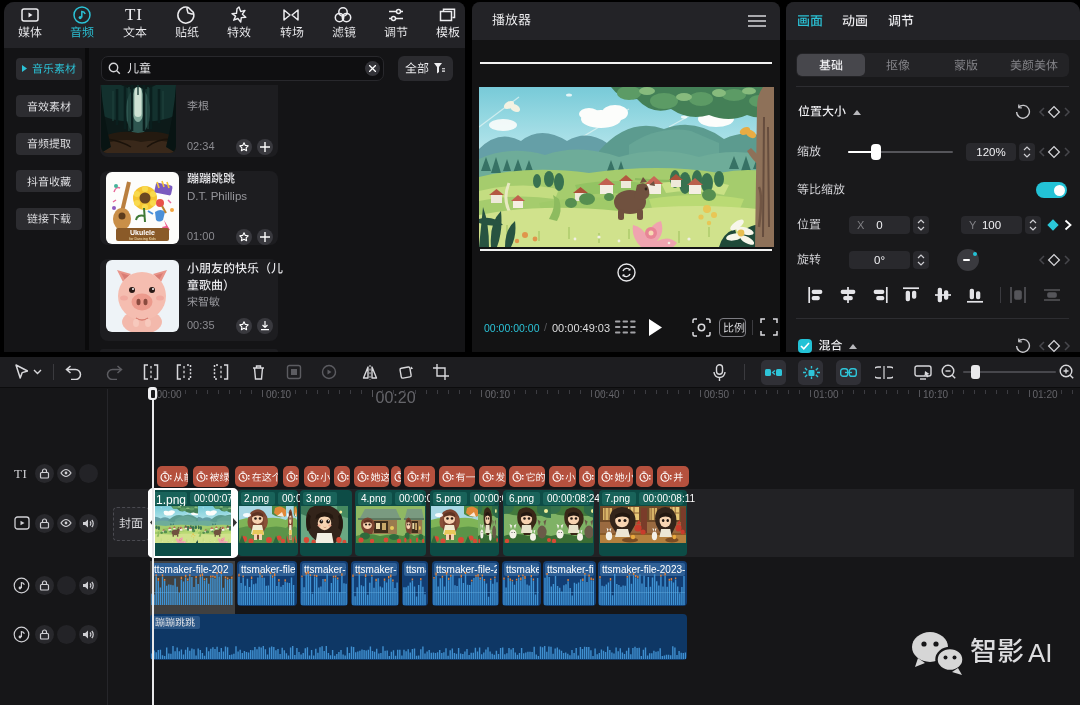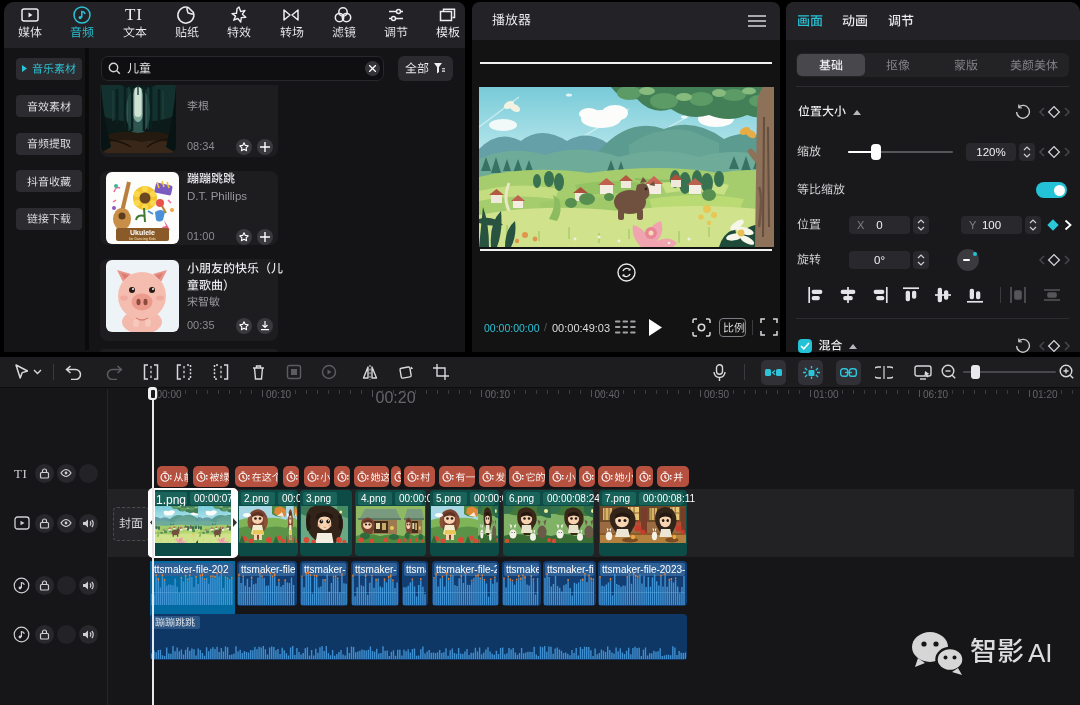--- a/index.html
+++ b/index.html
@@ -156,21 +156,21 @@
 <path d="M0 52 Q20 44 37 48 Q56 44 75 52 L75 68 0 68z" fill="#241a10"></path>
 <path d="M0 60 Q22 52 40 57 Q58 53 75 59 L75 68 0 68z" fill="#39281a"></path>
 <path d="M6 54q14 2 24 8M70 54q-14 0-24 8" stroke="#1a120a" stroke-width="1.4" fill="none"></path>
 <path d="M0 0 Q2 30 10 62 L0 68z" fill="#081413"></path>
 <path d="M75 0 Q73 30 65 62 L75 68z" fill="#081413"></path>
 </svg>
     <svg style="position:absolute;left:187px;top:100px" width="22.0" height="11" viewBox="0 -880 2000 1000" fill="#98989d">
       <use href="#g34" x="0"></use>
       <use href="#g35" x="1000"></use>
     </svg>
-    <div class="txt" style="left:187px;top:140px;font-size:11px;color:#8b8b90">08:34</div>
+    <div class="txt" style="left:187px;top:140px;font-size:11px;color:#8b8b90">02:34</div>
     <div class="abs" style="left:235.5px;top:138.5px;width:16px;height:16px;background:#39393e;border-radius:50%"></div>
     <svg class="abs" style="left:238.5px;top:141.5px" width="10" height="10" viewBox="0 0 10 10" fill="none" stroke="#fff" stroke-width="1.1" stroke-linejoin="round">
       <path d="M5 .8l1.3 2.6 2.9.4-2.1 2 .5 2.9L5 7.3 2.4 8.7l.5-2.9-2.1-2 2.9-.4z"></path>
     </svg>
     <div class="abs" style="left:256.5px;top:138.5px;width:16px;height:16px;background:#39393e;border-radius:50%"></div>
     <svg class="abs" style="left:259.5px;top:141.5px" width="10" height="10" viewBox="0 0 10 10" stroke="#fff" stroke-width="1.4">
       <path d="M5 0v10M0 5h10"></path>
     </svg>
     <div class="abs" style="left:100px;top:171px;width:178px;height:74px;background:#1d1d20;border-radius:8px"></div>
     <svg class="abs" style="left:106px;top:172px;border-radius:6px" width="73" height="72" viewBox="0 0 73 72">
@@ -989,21 +989,21 @@
     <div class="abs" style="left:820.5px;top:390px;width:1px;height:4px;background:#3c3c41"></div>
     <div class="abs" style="left:831.4px;top:390px;width:1px;height:4px;background:#3c3c41"></div>
     <div class="abs" style="left:842.4px;top:390px;width:1px;height:4px;background:#3c3c41"></div>
     <div class="abs" style="left:853.3px;top:390px;width:1px;height:4px;background:#3c3c41"></div>
     <div class="abs" style="left:864.2px;top:390px;width:1px;height:4px;background:#3c3c41"></div>
     <div class="abs" style="left:875.2px;top:390px;width:1px;height:4px;background:#3c3c41"></div>
     <div class="abs" style="left:886.1px;top:390px;width:1px;height:4px;background:#3c3c41"></div>
     <div class="abs" style="left:897.1px;top:390px;width:1px;height:4px;background:#3c3c41"></div>
     <div class="abs" style="left:908.0px;top:390px;width:1px;height:4px;background:#3c3c41"></div>
     <div class="abs" style="left:919.0px;top:390px;width:1px;height:7px;background:#55555a"></div>
-    <div class="txt" style="left:923.0px;top:389px;font-size:10px;color:#66666b">06:10</div>
+    <div class="txt" style="left:923.0px;top:389px;font-size:10px;color:#66666b">10:10</div>
     <div class="abs" style="left:930.0px;top:390px;width:1px;height:4px;background:#3c3c41"></div>
     <div class="abs" style="left:940.9px;top:390px;width:1px;height:4px;background:#3c3c41"></div>
     <div class="abs" style="left:951.9px;top:390px;width:1px;height:4px;background:#3c3c41"></div>
     <div class="abs" style="left:962.8px;top:390px;width:1px;height:4px;background:#3c3c41"></div>
     <div class="abs" style="left:973.8px;top:390px;width:1px;height:4px;background:#3c3c41"></div>
     <div class="abs" style="left:984.7px;top:390px;width:1px;height:4px;background:#3c3c41"></div>
     <div class="abs" style="left:995.6px;top:390px;width:1px;height:4px;background:#3c3c41"></div>
     <div class="abs" style="left:1006.6px;top:390px;width:1px;height:4px;background:#3c3c41"></div>
     <div class="abs" style="left:1017.5px;top:390px;width:1px;height:4px;background:#3c3c41"></div>
     <div class="abs" style="left:1028.5px;top:390px;width:1px;height:7px;background:#55555a"></div>
@@ -1319,21 +1319,21 @@
     </svg>
     <div class="abs" style="left:148px;top:488px;width:90px;height:70px;border:2px solid #fff;border-radius:5px"></div>
     <div class="abs" style="left:148px;top:490px;width:7px;height:66px;background:#fff;border-radius:3px 0 0 3px"></div>
     <div class="abs" style="left:231px;top:490px;width:7px;height:66px;background:#fff;border-radius:0 3px 3px 0"></div>
     <svg class="abs" style="left:149.5px;top:518px" width="4" height="9" viewBox="0 0 4 9">
       <path d="M4 0L0 4.5 4 9z" fill="#333"></path>
     </svg>
     <svg class="abs" style="left:232.5px;top:518px" width="4" height="9" viewBox="0 0 4 9">
       <path d="M0 0l4 4.5L0 9z" fill="#333"></path>
     </svg>
-    <div class="abs" style="left:150px;top:561px;width:85px;height:58px;background:#0369a1;border-radius:0;overflow:hidden">
+    <div class="abs" style="left:150px;top:561px;width:85px;height:58px;background:#404040;border-radius:0;overflow:hidden">
       <div class="abs" style="left:2px;top:2px;width:81px;height:13px;background:#2f6096;border-radius:2px"></div>
       <div class="txt" style="left:4px;top:2.5px;width:79px;overflow:hidden;font-size:10px;color:#fff">ttsmaker-file-202</div>
       <svg class="abs" style="left:0;top:0" width="85" height="45" viewBox="0 0 85 45">
         <path d="M2.0 44V32.8M4.1 44V33.4M6.2 44V15.3M8.3 44V20.1M10.4 44V26.5M12.5 44V15.8M14.6 44V20.0M16.7 44V24.7M18.8 44V23.5M20.9 44V23.7M23.0 44V24.3M25.1 44V17.4M27.2 44V25.7M29.3 44V32.0M31.4 44V18.6M33.5 44V20.5M35.6 44V16.6M37.7 44V19.9M39.8 44V15.2M41.9 44V16.0M44.0 44V26.1M46.1 44V17.3M48.2 44V23.1M50.3 44V16.1M52.4 44V15.3M54.5 44V19.4M56.6 44V17.1M58.7 44V22.7M60.8 44V16.7M62.9 44V16.4M65.0 44V17.4M67.1 44V13.6M69.2 44V15.6M71.3 44V13.2M73.4 44V26.7M75.5 44V17.5M77.6 44V18.5M79.7 44V18.1M81.8 44V18.0" stroke="#3f93d4" stroke-width="1.4"></path>
         <path d="M6.2 15.0V13.2M8.3 19.8V16.9M12.5 15.5V13.2M14.6 19.7V18.1M31.4 18.3V15.8M35.6 16.3V13.8M37.7 19.6V17.5M39.8 14.9V13.3M46.1 17.0V14.9M50.3 15.8V13.4M52.4 15.0V12.2M54.5 19.1V17.5M60.8 16.4V14.5M62.9 16.1V14.6M65.0 17.1V15.1M67.1 13.3V11.1M71.3 12.9V10.6M75.5 17.2V15.5M77.6 18.2V16.4M81.8 17.7V15.7" stroke="#e0823c" stroke-width="1.4"></path>
         <path d="M2 31.5H83" stroke="#5fa8dc" stroke-width="0.6" opacity="0.8"></path>
       </svg>
     </div>
     <div class="abs" style="left:237px;top:561px;width:60px;height:45px;background:#123e74;border-radius:4px;overflow:hidden">
       <div class="abs" style="left:2px;top:2px;width:56px;height:13px;background:#2f6096;border-radius:2px"></div>

